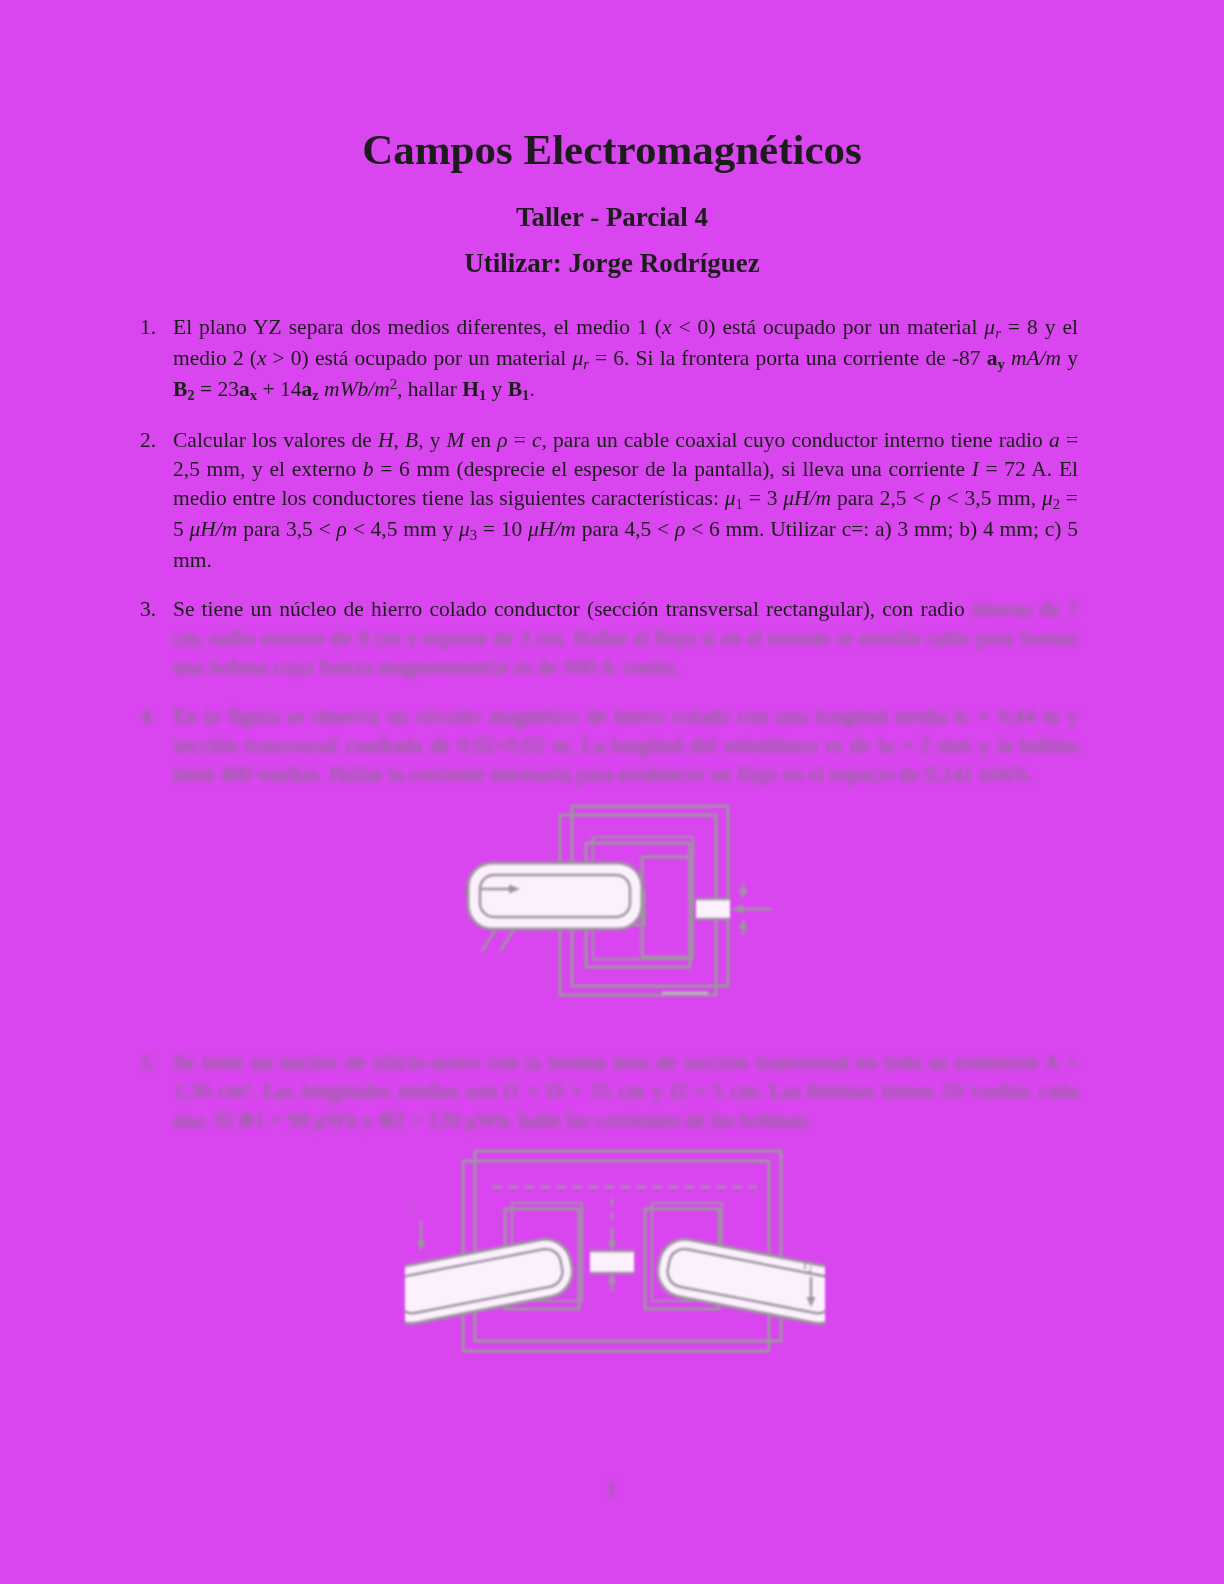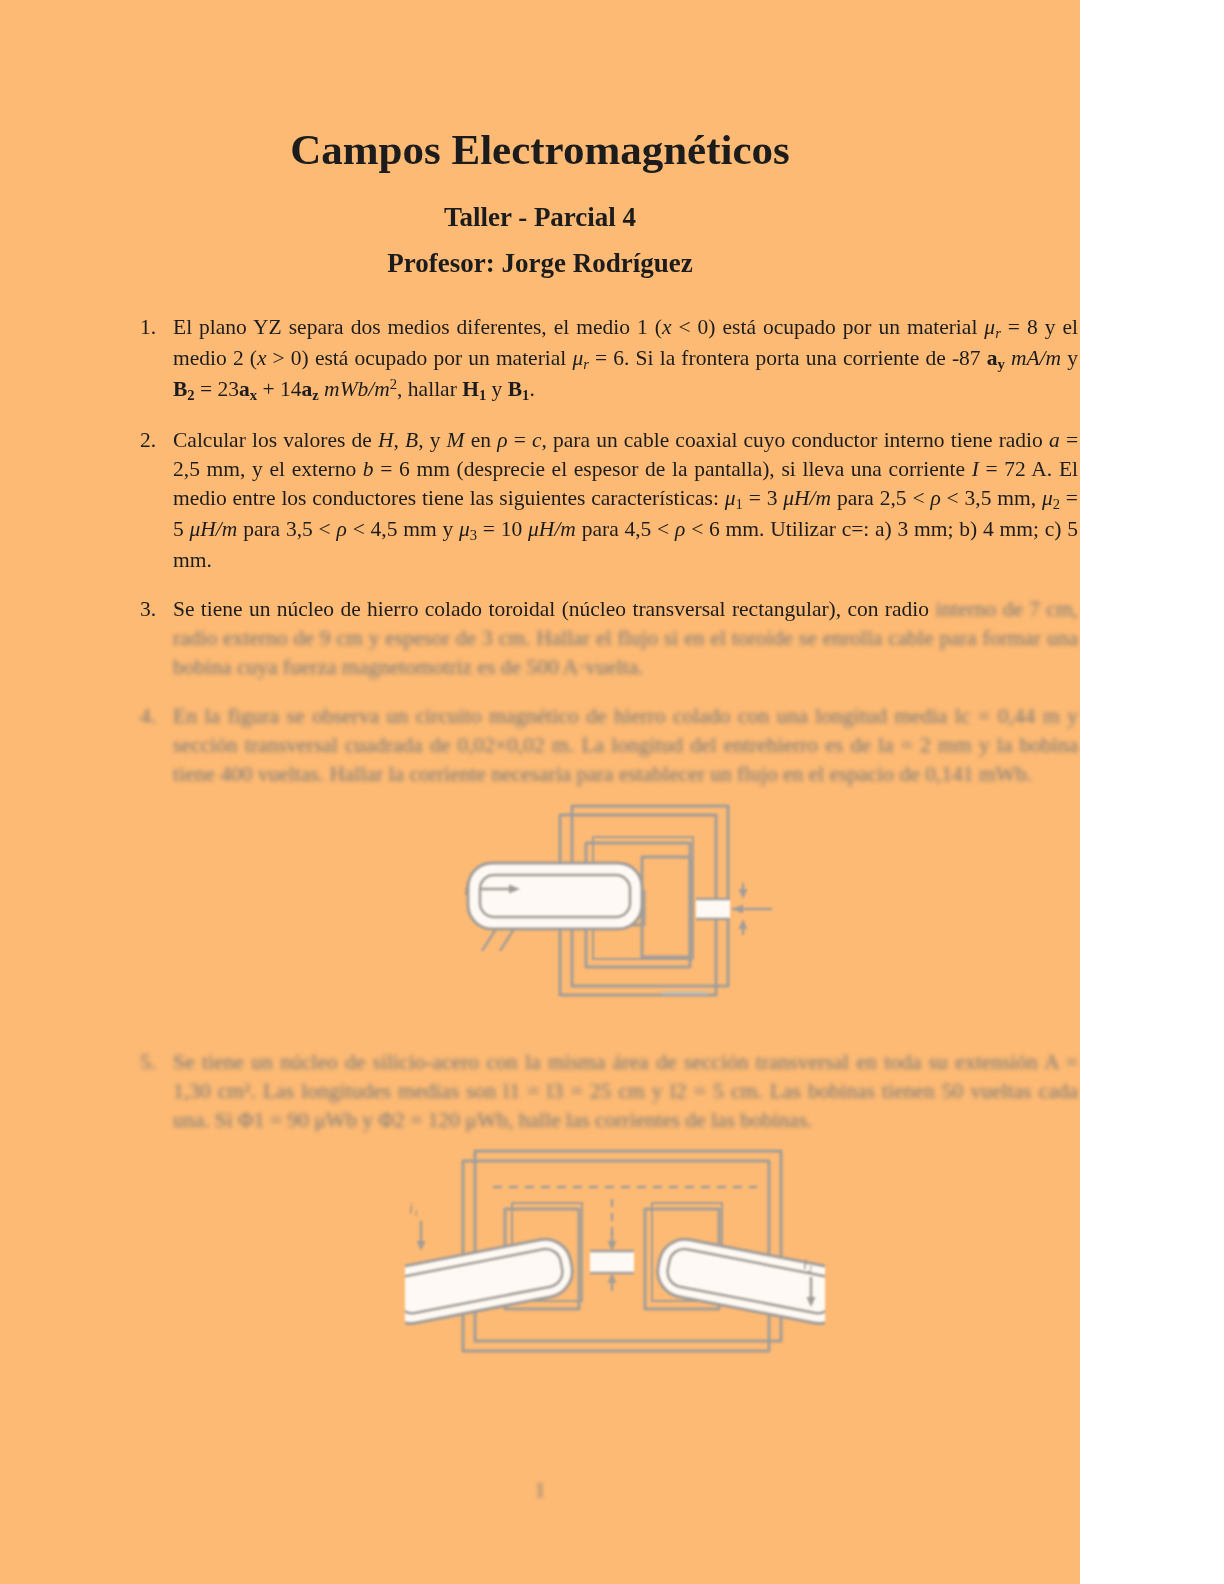--- a/index.html
+++ b/index.html
@@ -1,19 +1,19 @@
 <!DOCTYPE html>
 <html><head>
 <meta charset="utf-8">
 <style>
   * { margin:0; padding:0; box-sizing:border-box; }
   html,body { background:#ffffff; }
   .page {
-    width:1080px; height:1584px; position:relative; overflow:hidden;
-    background:#fdba74; color:#1c1c1c;
+    width:1224px; height:1584px; position:relative; overflow:hidden;
+    background:#d946ef; color:#1c1c1c;
     font-family:"Liberation Serif","DejaVu Serif",serif;
   }
   .hdr { text-align:center; }
   .h1 { font-size:43px; font-weight:bold; padding-top:126px; line-height:1.12; }
   .h2 { font-size:27px; font-weight:bold; margin-top:28px; line-height:1.12; }
   .h3 { font-size:27px; font-weight:bold; margin-top:16px; line-height:1.12; }
   .problems { margin:34px 0 0 140px; width:938px; font-size:21.5px; line-height:29px; }
   .problem { display:flex; margin-bottom:20px; }
   .pnum { width:33px; flex:0 0 33px; }
   .ptext { flex:1; text-align:justify; }
@@ -33,38 +33,38 @@
   }
 </style>
 </head>
 <body>
 
 <div class="page">
 
   <div class="hdr">
     <div class="h1">Campos Electromagnéticos</div>
     <div class="h2">Taller - Parcial 4</div>
-    <div class="h3">Profesor: Jorge Rodríguez</div>
+    <div class="h3">Utilizar: Jorge Rodríguez</div>
   </div>
 
   <div class="problems">
 
     <div class="problem">
       <span class="pnum">1.</span>
       <span class="ptext"><span>El plano YZ separa dos medios diferentes, el medio 1 (</span><span class="s-i">x</span><span> &lt; 0) está ocupado por un material </span><span class="s-i">μ</span><span class="s-isub">r</span><span> = 8 y el medio 2 (</span><span class="s-i">x</span><span> &gt; 0) está ocupado por un material </span><span class="s-i">μ</span><span class="s-isub">r</span><span> = 6. Si la frontera porta una corriente de -87 </span><span class="s-b">a</span><span class="s-bsub">y</span><span> </span><span class="s-i">mA/m</span><span> y </span><span class="s-b">B</span><span class="s-bsub">2</span><span> = 23</span><span class="s-b">a</span><span class="s-bsub">x</span><span> + 14</span><span class="s-b">a</span><span class="s-bsub">z</span><span> </span><span class="s-i">mWb/m</span><span class="s-sup">2</span><span>, hallar </span><span class="s-b">H</span><span class="s-bsub">1</span><span> y </span><span class="s-b">B</span><span class="s-bsub">1</span><span>.</span></span>
     </div>
 
     <div class="problem">
       <span class="pnum">2.</span>
       <span class="ptext"><span>Calcular los valores de </span><span class="s-i">H</span><span>, </span><span class="s-i">B</span><span>, y </span><span class="s-i">M</span><span> en </span><span class="s-i">ρ</span><span> = </span><span class="s-i">c</span><span>, para un cable coaxial cuyo conductor interno tiene radio </span><span class="s-i">a</span><span> = 2,5 mm, y el externo </span><span class="s-i">b</span><span> = 6 mm (desprecie el espesor de la pantalla), si lleva una corriente </span><span class="s-i">I</span><span> = 72 A. El medio entre los conductores tiene las siguientes características: </span><span class="s-i">μ</span><span class="s-sub">1</span><span> = 3 </span><span class="s-i">μH/m</span><span> para 2,5 &lt; </span><span class="s-i">ρ</span><span> &lt; 3,5 mm, </span><span class="s-i">μ</span><span class="s-sub">2</span><span> = 5 </span><span class="s-i">μH/m</span><span> para 3,5 &lt; </span><span class="s-i">ρ</span><span> &lt; 4,5 mm y </span><span class="s-i">μ</span><span class="s-sub">3</span><span> = 10 </span><span class="s-i">μH/m</span><span> para 4,5 &lt; </span><span class="s-i">ρ</span><span> &lt; 6 mm. Utilizar c=: a) 3 mm; b) 4 mm; c) 5 mm.</span></span>
     </div>
 
     <div class="problem">
       <span class="pnum">3.</span>
-      <span class="ptext"><span><span>Se tiene un núcleo de hierro colado toroidal (núcleo transversal rectangular), con radio </span></span><span class="blurtext">interno de 7 cm, radio externo de 9 cm y espesor de 3 cm. Hallar el flujo si en el toroide se enrolla cable para formar una bobina cuya fuerza magnetomotriz es de 500 A·vuelta.</span></span>
+      <span class="ptext"><span><span>Se tiene un núcleo de hierro colado conductor (sección transversal rectangular), con radio </span></span><span class="blurtext">interno de 7 cm, radio externo de 9 cm y espesor de 3 cm. Hallar el flujo si en el toroide se enrolla cable para formar una bobina cuya fuerza magnetomotriz es de 500 A·vuelta.</span></span>
     </div>
 
     <div class="problem" style="margin-bottom:0">
       <span class="pnum blurtext">4.</span>
       <span class="ptext blurtext">En la figura se observa un circuito magnético de hierro colado con una longitud media lc = 0,44 m y sección transversal cuadrada de 0,02×0,02 m. La longitud del entrehierro es de la = 2 mm y la bobina tiene 400 vueltas. Hallar la corriente necesaria para establecer un flujo en el espacio de 0,141 mWb.</span>
     </div>
 
     <div class="figwrap fig1">
       <svg viewBox="0 0 320 200" width="320" height="200">
         <g stroke="#9b9b9b" stroke-width="3" fill="none" stroke-linejoin="round">

